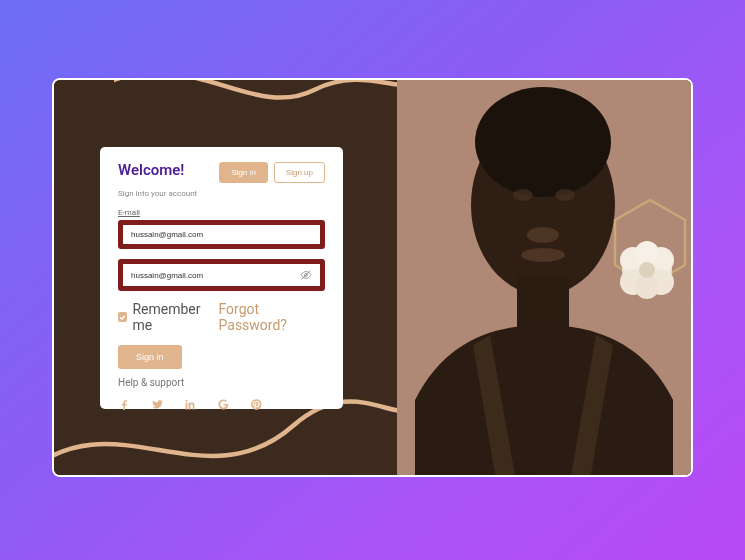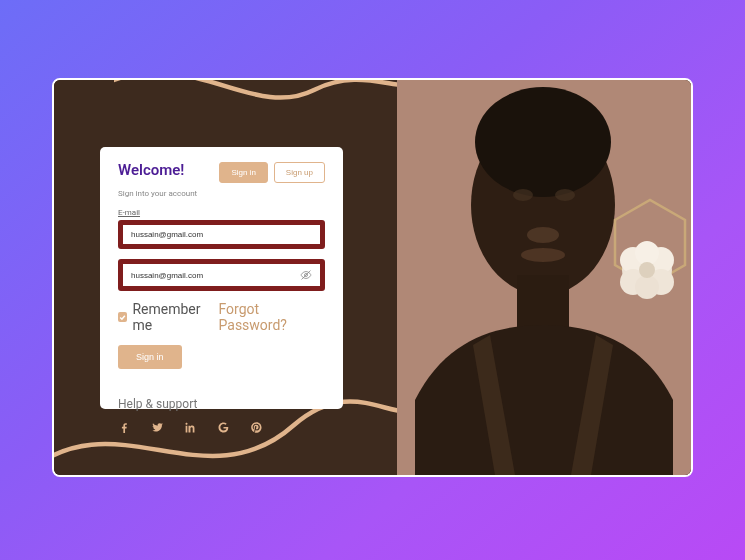--- a/index.html
+++ b/index.html
@@ -78,21 +78,21 @@
   }
   .checkbox svg { width: 7px; height: 7px; stroke: #fff; stroke-width: 2.5; fill: none; }
   .remember-label { color: #555; }
   .forgot { color: #c89b6f; }
   .signin-btn {
     margin-top: 12px;
     background: #e0b48c; color: #fff; border: none;
     font-size: 9px; font-weight: 500;
     padding: 7px 18px; border-radius: 3px; cursor: pointer;
   }
-  .help { font-size: 12px; color: #777; margin-top: 28px; }
+  .help { font-size: 10px; color: #777; margin-top: 8px; }
   .socials { display: flex; gap: 20px; margin-top: 10px; align-items: center; }
   .social-icon { width: 13px; height: 13px; color: #e0b48c; cursor: pointer; }
   .right {
     flex: 1;
     height: 100%;
     position: relative;
     overflow: hidden;
     background: linear-gradient(135deg, #8a6a52 0%, #6b4e3a 50%, #4a3528 100%);
   }
   .photo-svg { width: 100%; height: 100%; display: block; }

